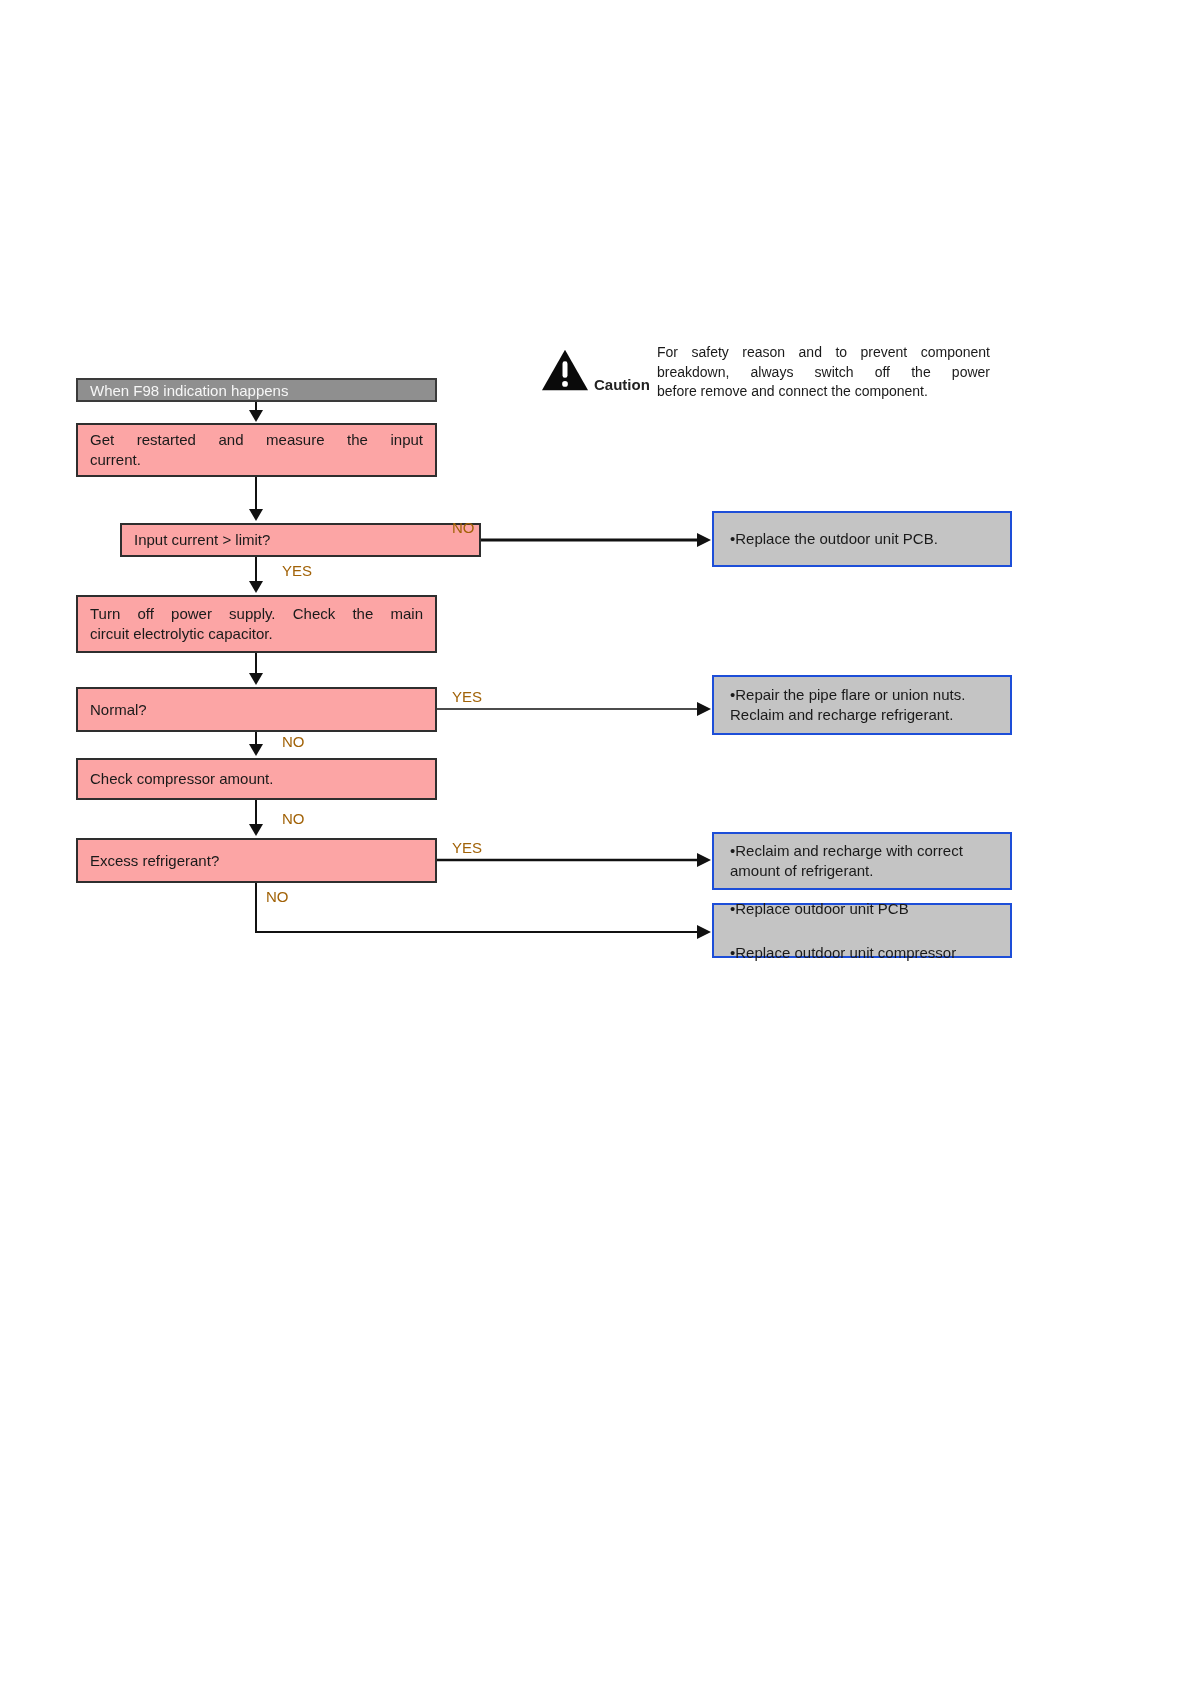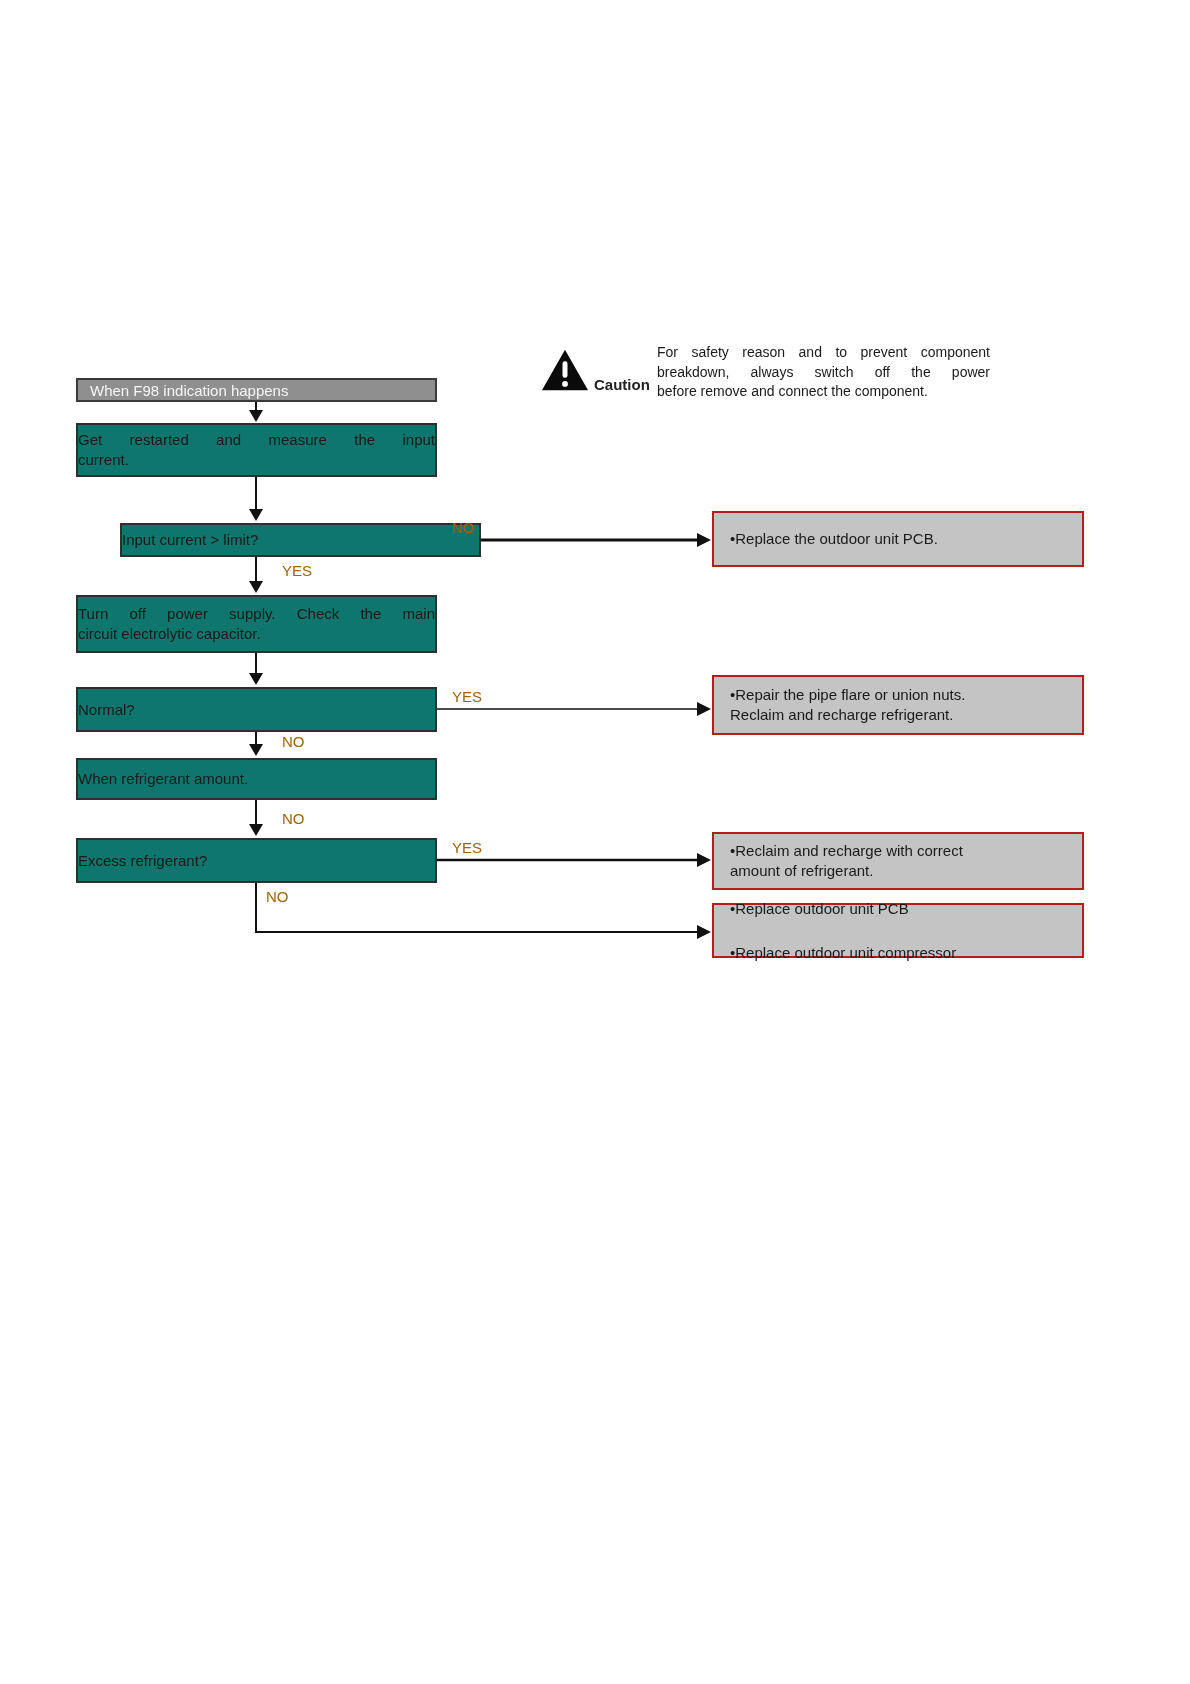--- a/index.html
+++ b/index.html
@@ -11,25 +11,25 @@
     font-family: "Liberation Sans", sans-serif;
     color: #1a1a1a;
     overflow: hidden;
   }
   .abs { position: absolute; box-sizing: border-box; }
 
   
   .flow-box {
     left: 76px;
     width: 361px;
-    background: #0f766e;
+    background: #fca5a5;
     border: 2px solid #2e2e2e;
     font-size: 15px;
     line-height: 20px;
-    padding: 0 0;
+    padding: 0 12px;
     display: flex;
     flex-direction: column;
     justify-content: center;
   }
   .flow-box .just { text-align: justify; text-align-last: justify; }
 
   .title-box {
     left: 76px;
     width: 361px;
     background: #8f8f8f;
@@ -37,23 +37,23 @@
     color: #f6f6f6;
     font-size: 15px;
     padding: 0 12px;
     display: flex;
     align-items: center;
   }
 
   
   .result-box {
     left: 712px;
-    width: 372px;
+    width: 300px;
     background: #c4c4c4;
-    border: 2px solid #b91c1c;
+    border: 2px solid #1d4ed8;
     font-size: 15px;
     line-height: 20px;
     padding: 16px 16px;
     display: flex;
     flex-direction: column;
     justify-content: center;
   }
 
   .branch-label {
     font-size: 15px;
@@ -130,21 +130,21 @@
   <div class="abs flow-box" style="top:595px;height:58px;">
     <div class="just">Turn off power supply. Check the main</div>
     <div>circuit electrolytic capacitor.</div>
   </div>
 
   <div class="abs flow-box" style="top:687px;height:45px;">
     <div>Normal?</div>
   </div>
 
   <div class="abs flow-box" style="top:758px;height:42px;">
-    <div>When refrigerant amount.</div>
+    <div>Check compressor amount.</div>
   </div>
 
   <div class="abs flow-box" style="top:838px;height:45px;">
     <div>Excess refrigerant?</div>
   </div>
 
   <div class="abs result-box" style="top:511px;height:56px;">
     <div>•Replace the outdoor unit PCB.</div>
   </div>
 

